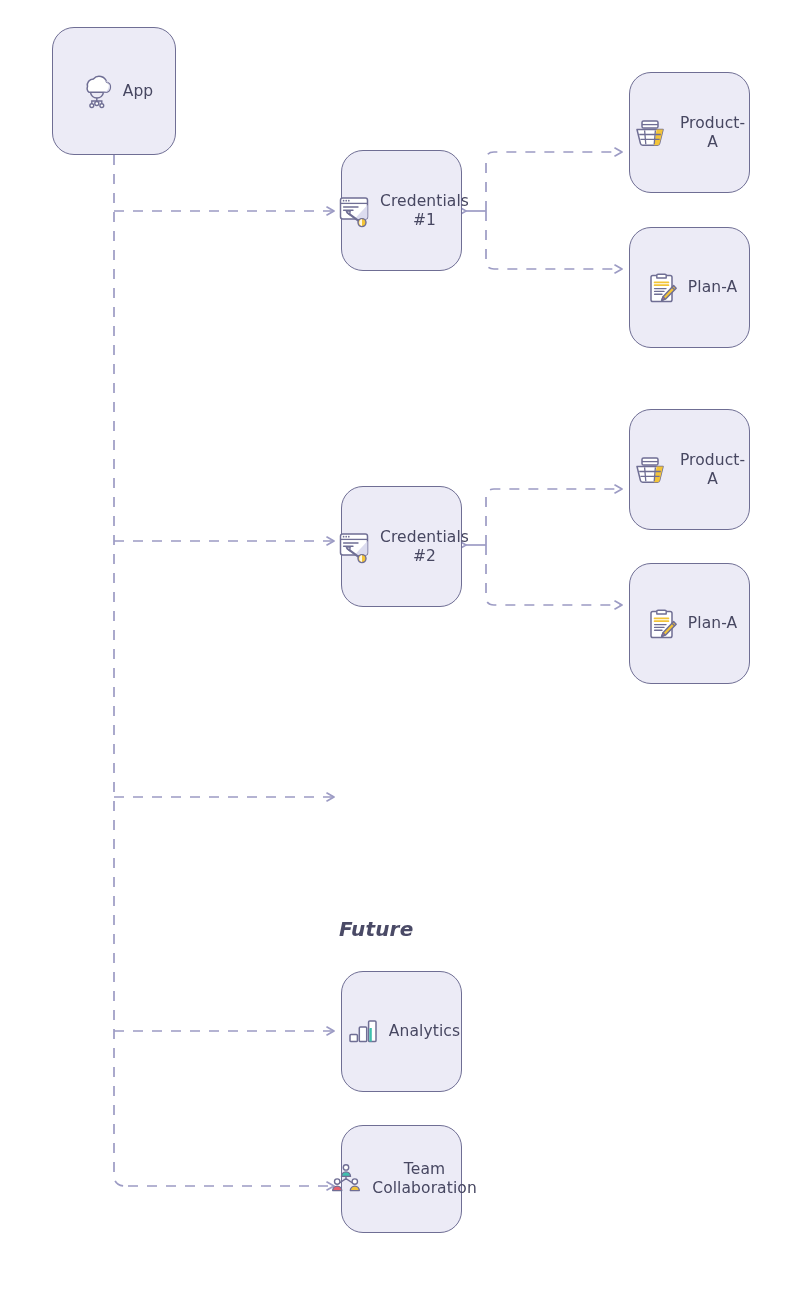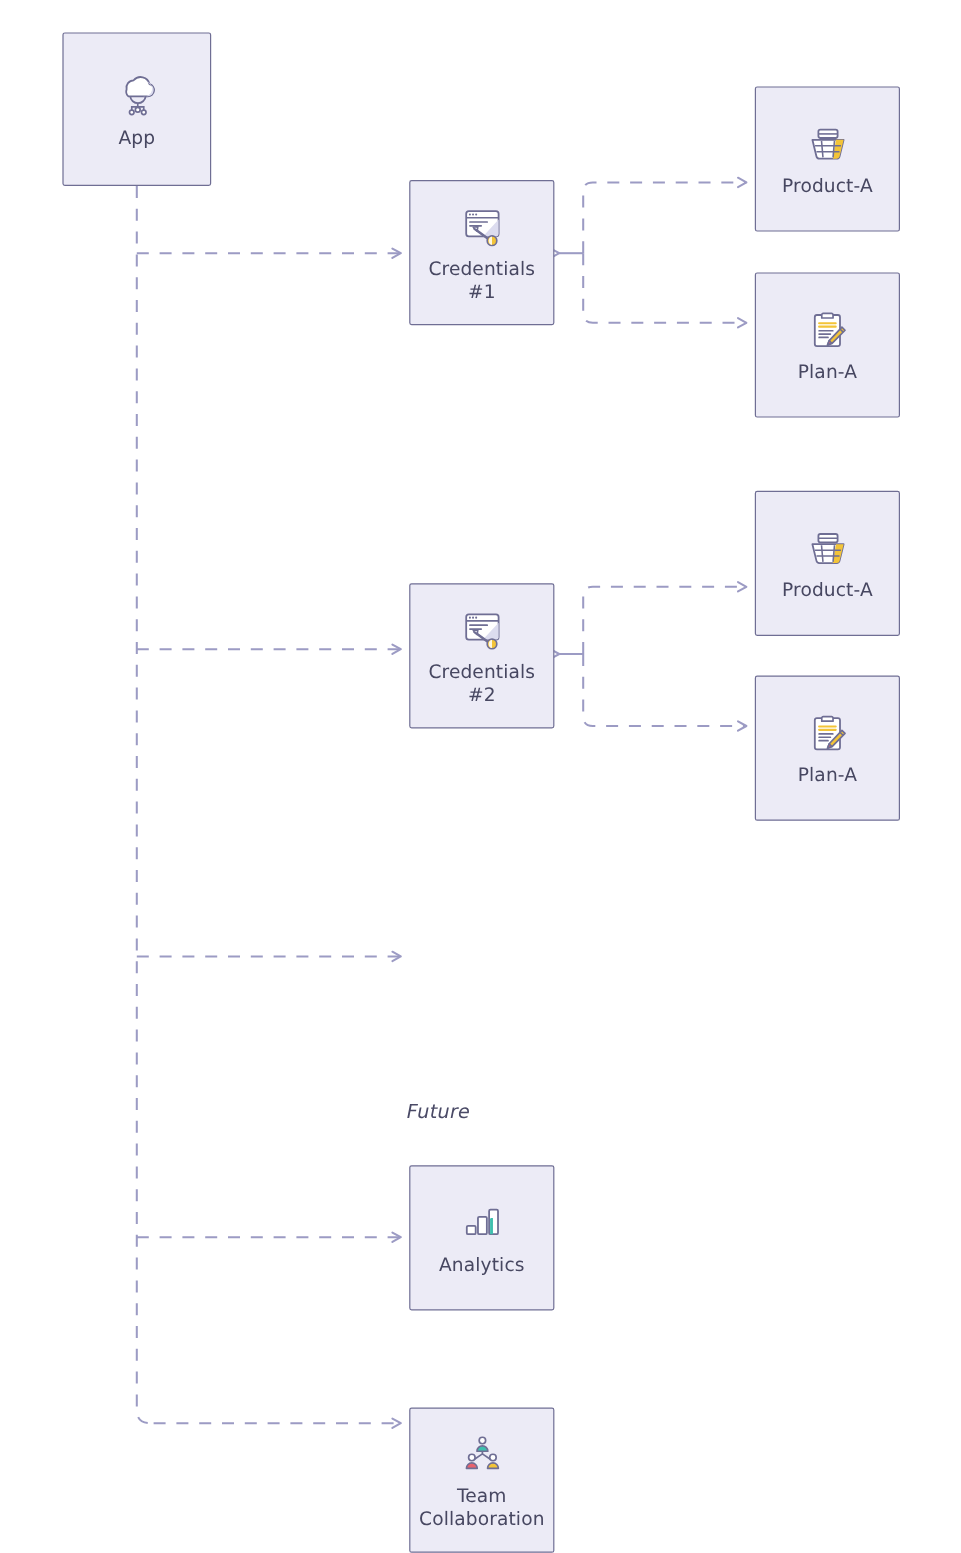--- a/index.html
+++ b/index.html
@@ -21,45 +21,45 @@
   #edges {
     position: absolute;
     left: 0; top: 0;
     width: 801px; height: 1294px;
     pointer-events: none;
   }
   .node {
     position: absolute;
     background: #ecebf6;
     border: 1.6px solid #6f6e94;
-    border-radius: 2px;
+    border-radius: 22px;
     display: flex;
-    flex-direction: column;
+    flex-direction: row;
     align-items: center;
     justify-content: center;
     gap: 6px;
     color: #474761;
   }
   .node-icon {
     display: block;
     line-height: 0;
   }
   .node-label {
     font-size: 15.5px;
     line-height: 1.22;
     text-align: center;
     color: #474761;
     white-space: pre-line;
     letter-spacing: 0.1px;
   }
   .section-label {
     position: absolute;
-    font-size: 16px;
+    font-size: 20px;
     font-style: italic;
-    font-weight: normal;
+    font-weight: bold;
     color: #4a4a66;
     letter-spacing: 0.2px;
   }
 </style>
 </head>
 <body>
 
 <div id="canvas">
 
   <svg id="edges" viewBox="0 0 801 1294" xmlns="http://www.w3.org/2000/svg">
@@ -217,21 +217,21 @@
       <svg width="40" height="40" viewBox="0 0 40 40">
         <rect x="7" y="22.5" width="7.4" height="7" rx="1.1" fill="#ffffff" stroke="#6f6e94" stroke-width="1.5"></rect>
         <rect x="16.3" y="15" width="7.4" height="14.5" rx="1.1" fill="#ffffff" stroke="#6f6e94" stroke-width="1.5"></rect>
         <rect x="25.6" y="9" width="7.4" height="20.5" rx="1.1" fill="#ffffff" stroke="#6f6e94" stroke-width="1.5"></rect>
         <path d="M26.4,29.5 L26.4,17 a1,1 0 0 1 1,-1 l1.4,0 l0,13.5 z" fill="#3fbfae"></path>
       </svg>
     </span>
     <span class="node-label">Analytics</span>
   </div>
 
-  <div class="node" style="left:341px;top:1125px;width:121px;height:121px;margin-top:48px;">
+  <div class="node" style="left:341px;top:1125px;width:121px;height:108px;">
     <span class="node-icon">
       <svg width="40" height="40" viewBox="0 0 40 40">
         <path d="M20,15.4 L20,19.6 M20,19.6 L13.4,24 M20,19.6 L26.6,24" fill="none" stroke="#6f6e94" stroke-width="1.4" stroke-linecap="round"></path>
         <circle cx="20" cy="8.4" r="2.7" fill="#ffffff" stroke="#6f6e94" stroke-width="1.4"></circle>
         <path d="M15.5,17.4 a4.5,4.5 0 0 1 9,0 z" fill="#3fbfae" stroke="#6f6e94" stroke-width="1.4" stroke-linejoin="round"></path>
         <circle cx="11.2" cy="22.6" r="2.7" fill="#ffffff" stroke="#6f6e94" stroke-width="1.4"></circle>
         <path d="M6.7,31.6 a4.5,4.5 0 0 1 9,0 z" fill="#e8626e" stroke="#6f6e94" stroke-width="1.4" stroke-linejoin="round"></path>
         <circle cx="28.8" cy="22.6" r="2.7" fill="#ffffff" stroke="#6f6e94" stroke-width="1.4"></circle>
         <path d="M24.3,31.6 a4.5,4.5 0 0 1 9,0 z" fill="#f3c438" stroke="#6f6e94" stroke-width="1.4" stroke-linejoin="round"></path>
       </svg>

